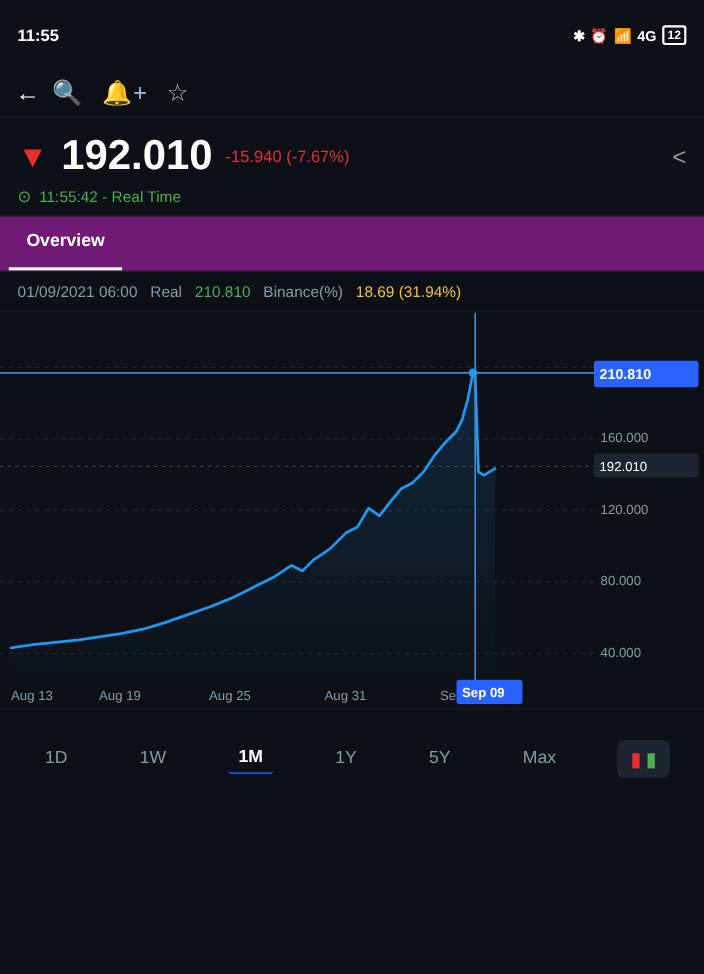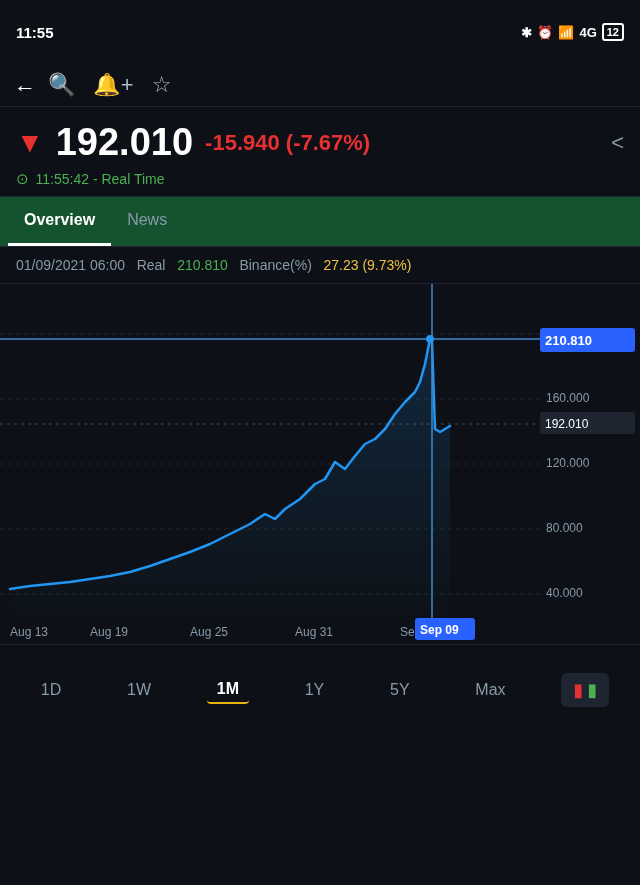--- a/index.html
+++ b/index.html
@@ -72,36 +72,36 @@
       background: #0d1117;
       border-bottom: 1px solid #1e2530;
     }
     .price-row {
       display: flex;
       align-items: center;
       gap: 12px;
     }
     .price-arrow { font-size: 28px; }
     .price-value { font-size: 38px; font-weight: 700; color: #fff; }
-    .price-change { font-size: 22px; font-weight: 700; color: #e83030; text-align: center; }
+    .price-change { font-size: 15px; font-weight: 400; color: #e83030; text-align: center; }
     .share-icon { margin-left: auto; font-size: 22px; color: #8899aa; cursor: pointer; }
     .realtime-row {
       display: flex;
       align-items: center;
       gap: 7px;
       margin-top: 6px;
       color: #4caf50;
       font-size: 14px;
     }
     .clock-icon { font-size: 15px; }
 
     
     .tabs {
       display: flex;
-      background: #14532d;
+      background: #701a75;
       border-bottom: 1px solid #1e2530;
       padding: 0 8px;
       overflow-x: auto;
     }
     .tab {
       padding: 14px 16px;
       font-size: 16px;
       color: #8899aa;
       cursor: pointer;
       white-space: nowrap;
@@ -145,21 +145,21 @@
     .time-btn {
       font-size: 16px;
       color: #8899aa;
       cursor: pointer;
       padding: 4px 10px;
       border-radius: 4px;
     }
     .time-btn.active {
       color: #fff;
       font-weight: 700;
-      border-bottom: 2px solid #eab308;
+      border-bottom: 2px solid #1d4ed8;
     }
     .candlestick-btn {
       background: #1e2530;
       border-radius: 6px;
       padding: 6px 12px;
       display: flex;
       gap: 4px;
       align-items: center;
       cursor: pointer;
     }
@@ -197,33 +197,32 @@
     <span class="share-icon">&lt;</span>
   </div>
   <div class="realtime-row">
     <span class="clock-icon">⊙</span>
     <span>11:55:42 - Real Time</span>
   </div>
 </div>
 
 <div class="tabs">
   <div class="tab active">Overview</div>
-  <div class="tab">News</div>
 </div>
 
 <div class="chart-header">
   <span>01/09/2021 06:00</span>
   &nbsp;
   <span>Real</span>
   &nbsp;
   <span class="green">210.810</span>
   &nbsp;
   <span>Binance(%)</span>
   &nbsp;
-  <span class="yellow">27.23 (9.73%)</span>
+  <span class="yellow">18.69 (31.94%)</span>
 </div>
 
 <div class="chart-container">
   <svg width="640" height="360" viewBox="0 0 640 360">
 
     <rect width="640" height="360" fill="#0d1117"></rect>
 
     <line x1="0" y1="50" x2="540" y2="50" stroke="#1e2530" stroke-width="1" stroke-dasharray="4,4"></line>
     <line x1="0" y1="115" x2="540" y2="115" stroke="#1e2530" stroke-width="1" stroke-dasharray="4,4"></line>
     <line x1="0" y1="180" x2="540" y2="180" stroke="#1e2530" stroke-width="1" stroke-dasharray="4,4"></line>

